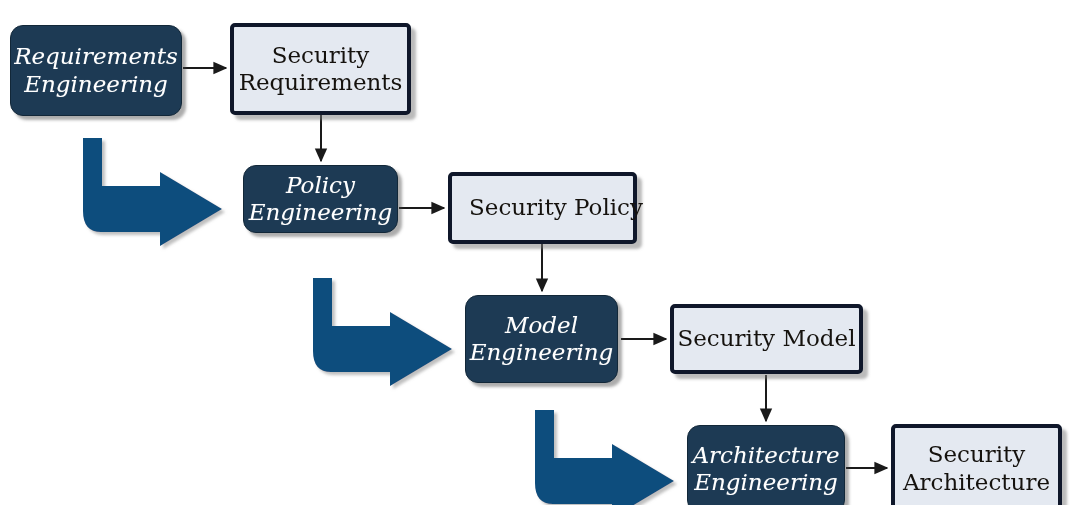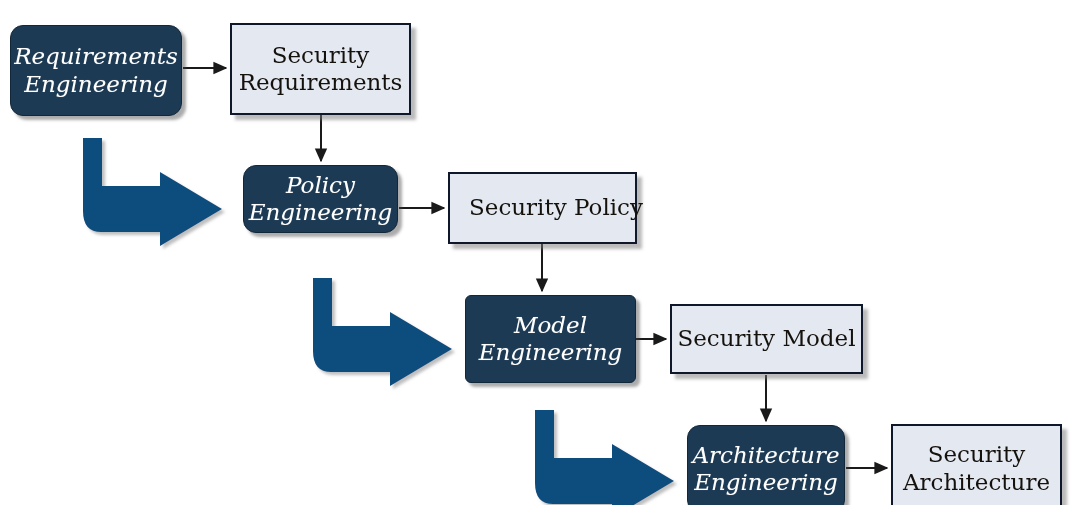--- a/index.html
+++ b/index.html
@@ -49,22 +49,22 @@
     border-radius: 13px;
     color: #ffffff;
     font-style: italic;
     font-size: 23px;
     box-shadow: 4px 4px 3px rgba(70,70,70,0.45);
     text-shadow: 0 0 1px rgba(255,255,255,0.25);
   }
 
   .node-artifact {
     background: #e4e9f1;
-    border: 2px solid #0f172a;
-    border-radius: 0;
+    border: 4px solid #0f172a;
+    border-radius: 5px;
     color: #15120e;
     font-style: normal;
     font-size: 23px;
     box-shadow: 5px 5px 3px rgba(120,120,120,0.5);
   }
 </style>
 </head>
 <body>
 
 <div id="canvas">
@@ -156,21 +156,21 @@
 
   <div class="node node-process" style="left:243px; top:145px; width:155px; height:68px;">
     <span class="line">Policy</span>
     <span class="line">Engineering</span>
   </div>
 
   <div class="node node-artifact" style="left:448px; top:152px; width:189px; height:72px;padding-left:27px;">
     <span class="line">Security Policy</span>
   </div>
 
-  <div class="node node-process" style="left:465px; top:275px; width:171px; height:88px;border-radius:6px;">
+  <div class="node node-process" style="left:465px; top:275px; width:153px; height:88px;">
     <span class="line">Model</span>
     <span class="line">Engineering</span>
   </div>
 
   <div class="node node-artifact" style="left:670px; top:284px; width:193px; height:70px;">
     <span class="line">Security Model</span>
   </div>
 
   <div class="node node-process" style="left:687px; top:405px; width:158px; height:88px;">
     <span class="line">Architecture</span>

